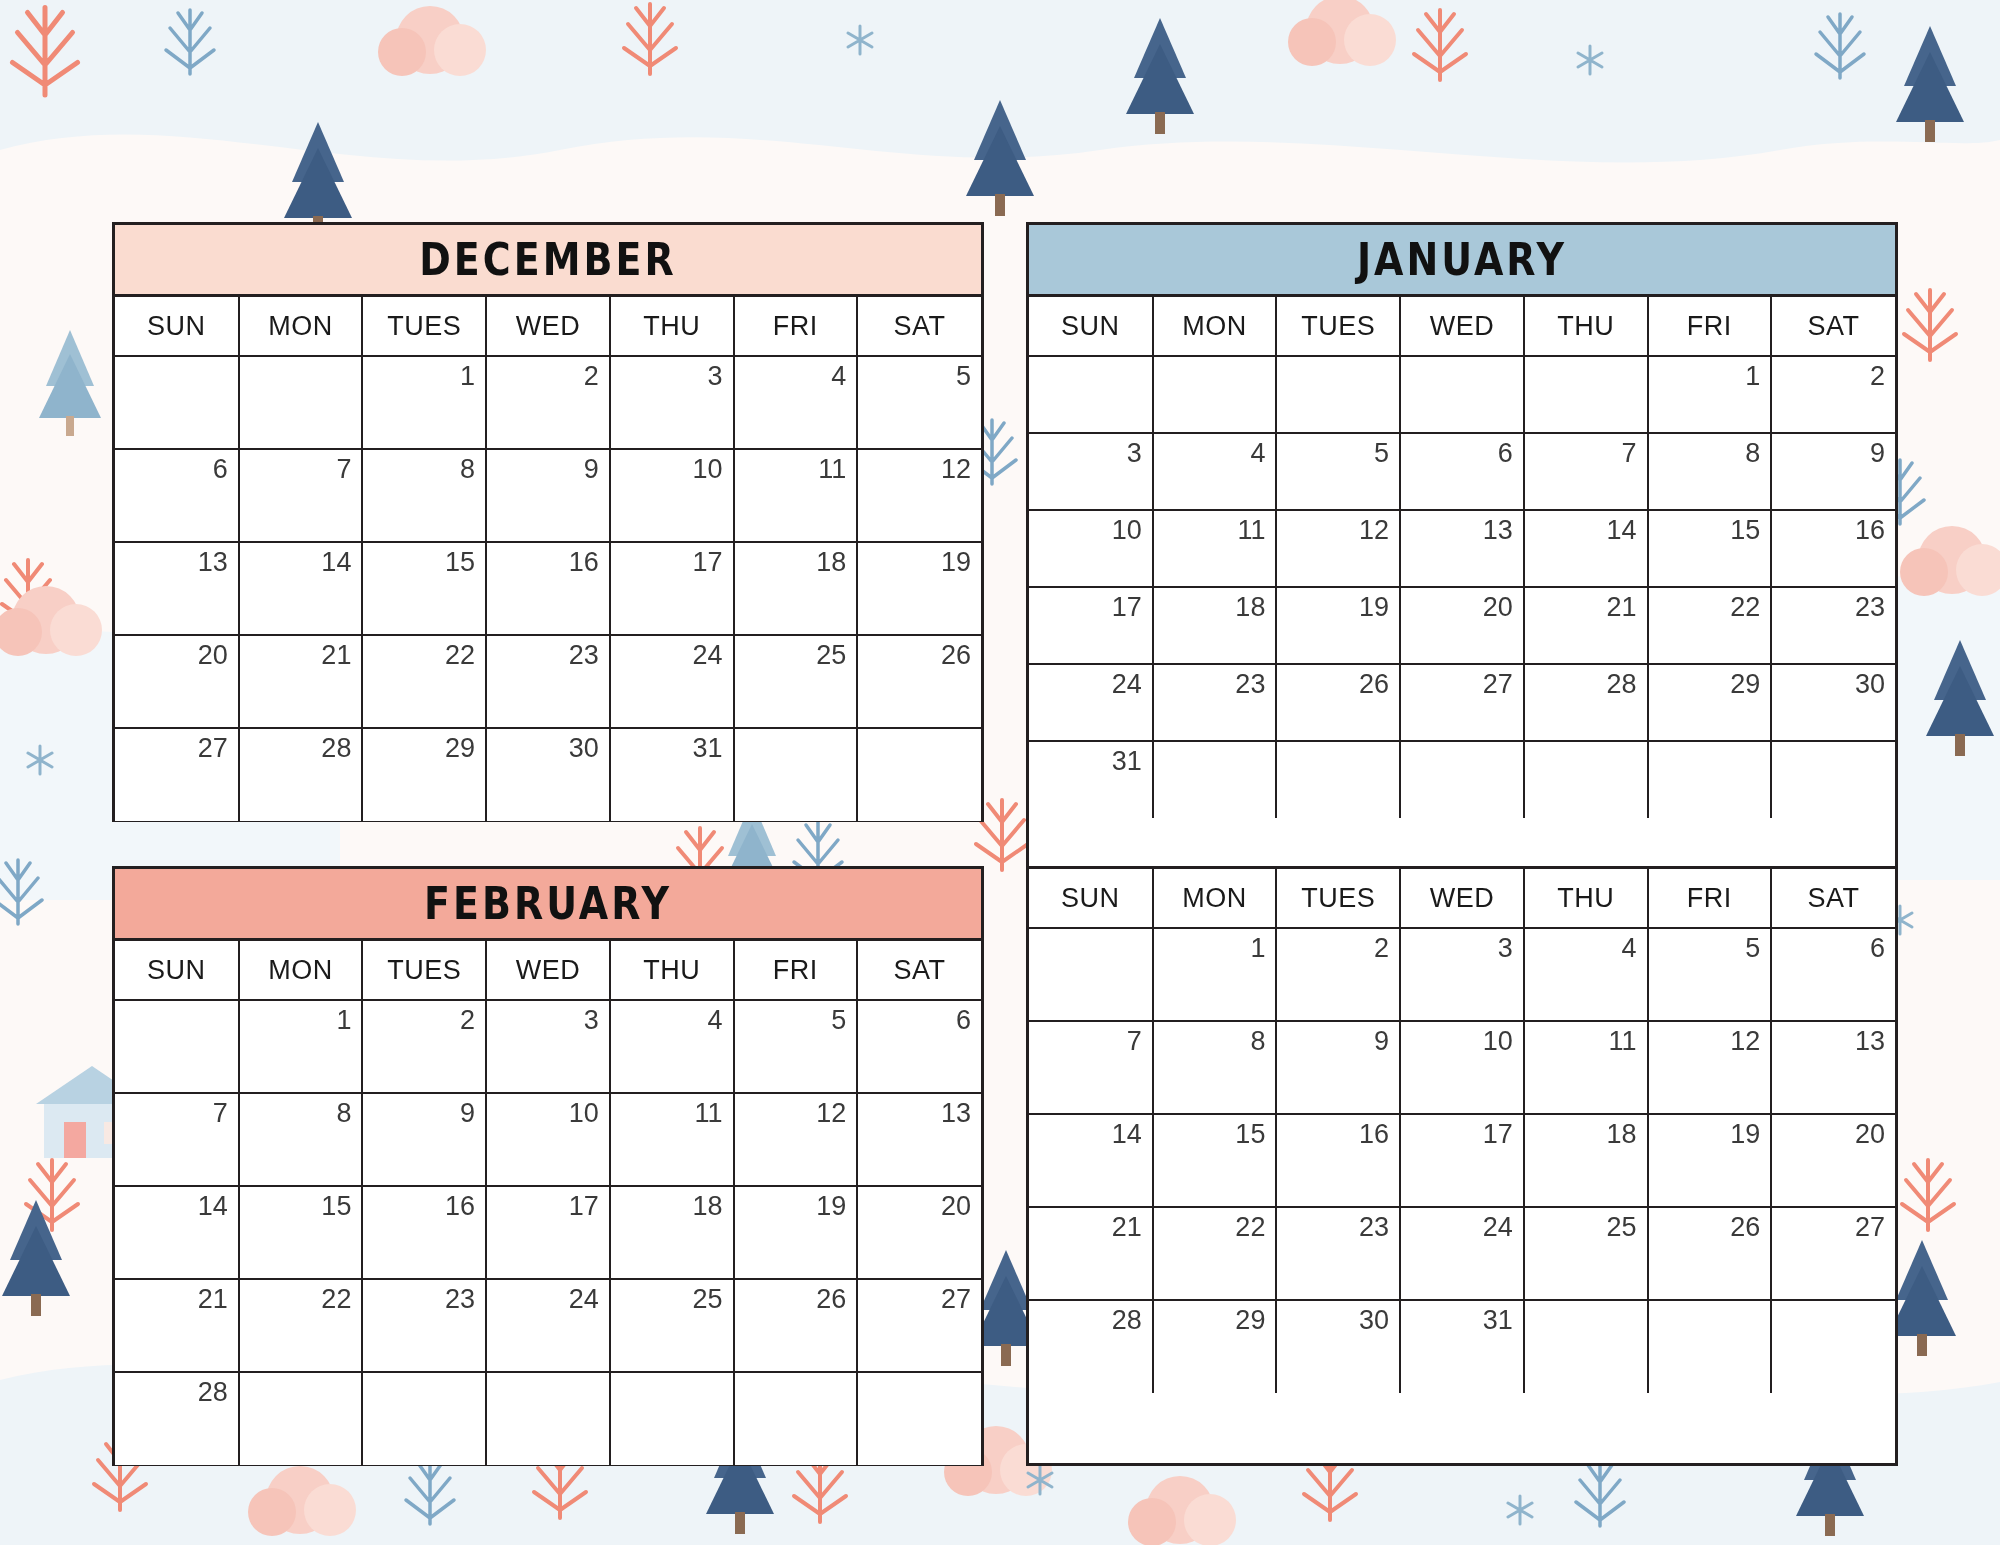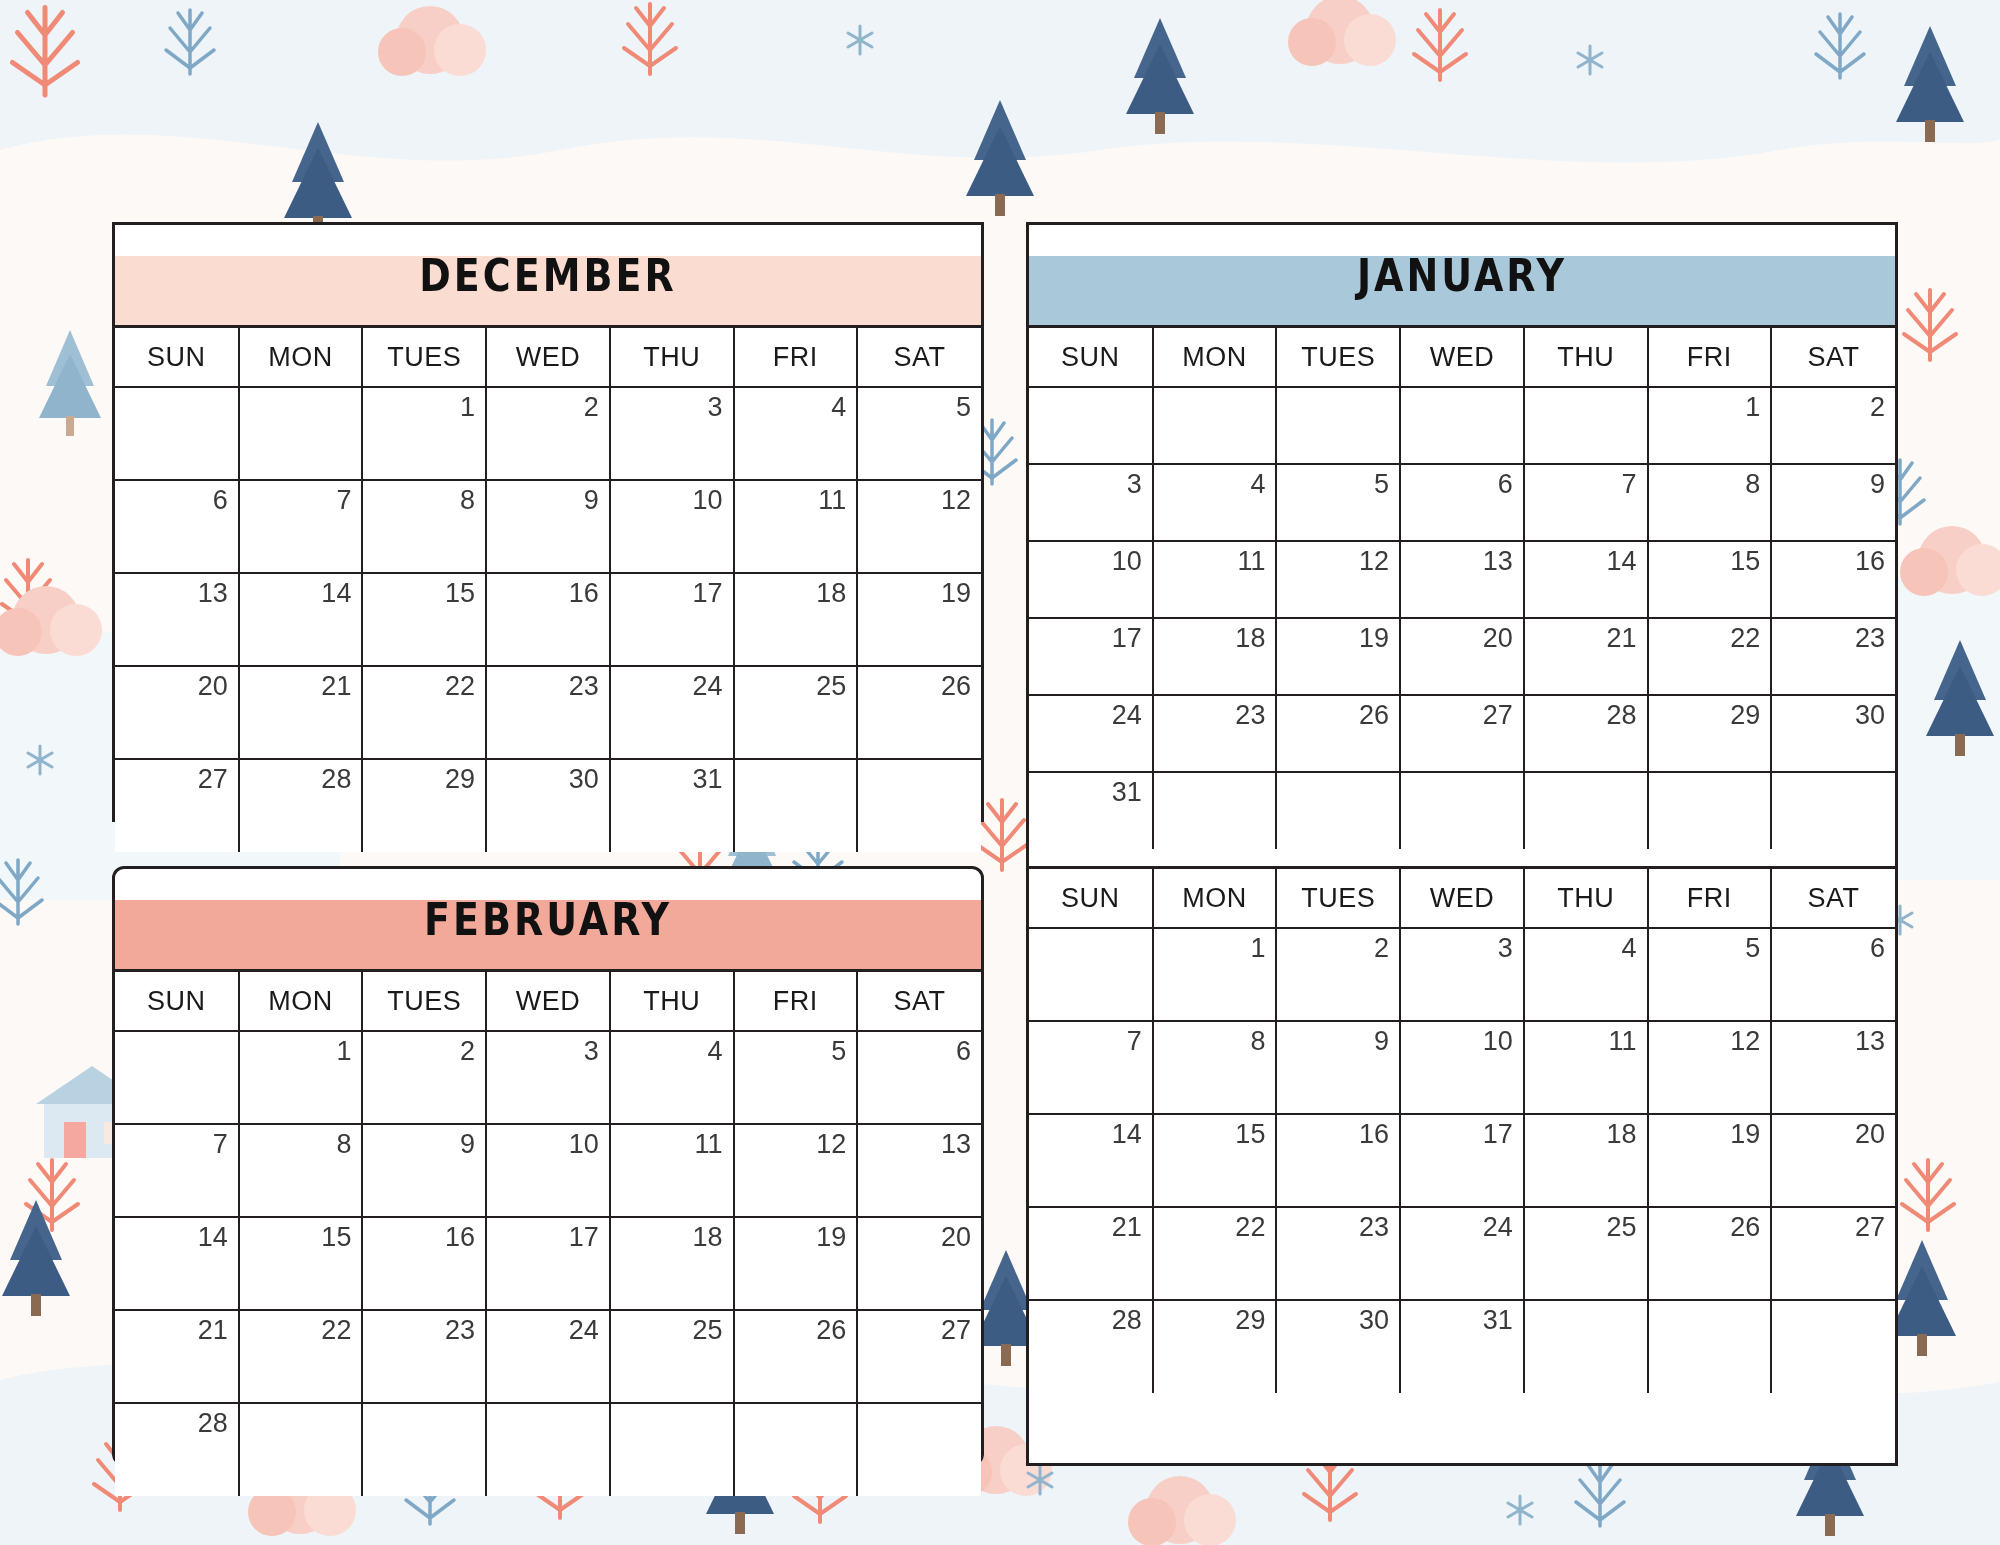--- a/index.html
+++ b/index.html
@@ -58,30 +58,30 @@
 
   
   .month {
     position: absolute;
     border: 3px solid #231f20;
     box-sizing: border-box;
     background: #ffffff;
   }
   #month-0 { left: 112px;  top: 222px;  width: 872px; height: 600px; }
   #month-1 { left: 1026px; top: 222px;  width: 872px; height: 768px; }
-  #month-2 { left: 112px;  top: 866px;  width: 872px; height: 600px; border-radius: 12px; }
+  #month-2 { left: 112px;  top: 866px;  width: 872px; height: 600px; }
   #month-3 { left: 1026px; top: 866px;  width: 872px; height: 600px; }
 
   .month-header {
     height: 72px;
     border-bottom: 3px solid #231f20;
     display: flex;
+    align-items: center;
     justify-content: center;
     box-sizing: border-box;
-    margin-top: 31px;
   }
   .month-name {
     font-family: "DejaVu Sans", sans-serif;
     font-weight: bold;
     font-size: 38px;
     letter-spacing: 3px;
     color: #111111;
     transform: scaleY(1.15);
     white-space: nowrap;
   }

